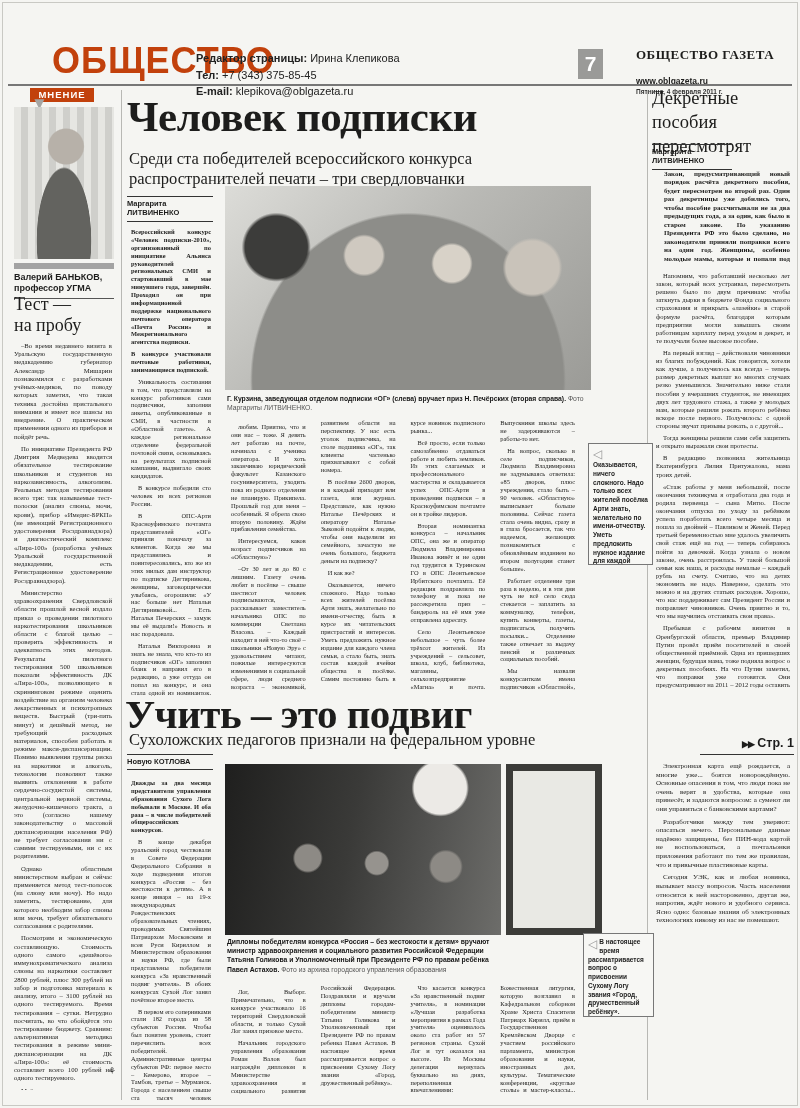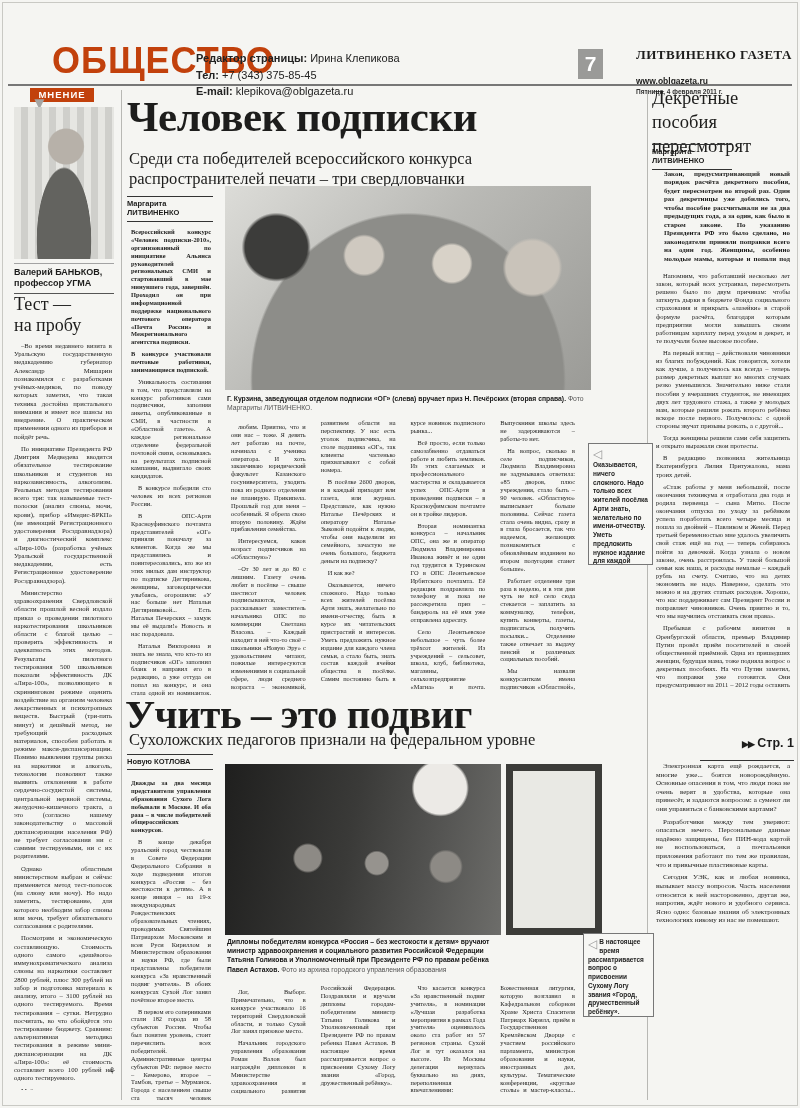--- a/index.html
+++ b/index.html
@@ -23,21 +23,21 @@
   
   .op-tag{left:30px;top:88px;width:64px;height:14px;background:#c2410c;color:#fff;
           font:bold 9.5px "Liberation Sans",sans-serif;text-align:center;line-height:14px;letter-spacing:1px;}
   .op-tri{left:31px;top:95px;font-size:17px;color:#a5a5a3;line-height:1;}
   .photo{background:#bdbdb9;}
   .op-photo{left:14px;top:107px;width:100px;height:152px;
     background:
       radial-gradient(circle at 52% 26%, #b7b1a9 0 14%, rgba(0,0,0,0) 15%),
       radial-gradient(ellipse at 50% 88%, #63635f 0 38%, rgba(0,0,0,0) 39%),
       repeating-linear-gradient(90deg,#e6e6e2 0 7px,#cfcfcb 7px 14px);}
-  .op-author{left:14px;top:263px;width:100px;border-top:1px solid #a3a3a3;border-bottom:1px solid #555;
+  .op-author{left:14px;top:263px;width:100px;border-top:6px solid #a3a3a3;border-bottom:1px solid #555;
              padding:3px 0;font:bold 9px "Liberation Sans",sans-serif;line-height:1.25;}
   .op-title{left:14px;top:294px;font:normal 18px "Liberation Serif",serif;line-height:1.15;white-space:pre-line;}
   .body-text{font-size:6.4px;line-height:1.23;text-align:justify;overflow:hidden;}
   .body-text p{margin:4px;text-indent:7px;}
   .op-body{left:10px;top:338px;width:106px;height:752px;font-size:6.7px;}
   .endmark{font-size:9px;color:#333;}
   .op-end{left:10px;top:1066px;width:106px;text-align:right;}
   
   .a1-title{left:127px;top:92px;width:515px;font:bold 43px "Liberation Serif",serif;letter-spacing:-.5px;}
   .a1-sub{left:129px;top:149px;width:510px;font:16.5px "Liberation Serif",serif;line-height:1.22;white-space:pre-line;}
@@ -79,39 +79,39 @@
   .a2-body{left:227px;top:984px;width:352px;height:118px;column-count:4;column-gap:7px;}
   .a2-quote{left:583px;top:933px;width:61px;height:74px;}
   
   .r-title{left:652px;top:86px;width:142px;font:normal 18.5px "Liberation Serif",serif;line-height:1.3;}
   .r-byline{left:652px;top:144px;width:80px;}
   .r-lead{left:660px;top:166px;width:134px;font-weight:bold;font-size:6.9px;height:100px;}
   .r-lead p{text-indent:0;}
   .r-body{left:652px;top:268px;width:142px;height:420px;font-size:6.6px;}
   .c-title{left:652px;top:694px;width:142px;font:normal 18.5px "Liberation Serif",serif;line-height:1.2;white-space:pre-line;}
   .c-ref{left:700px;top:736px;width:94px;text-align:right;font:bold 12.5px "Liberation Sans",sans-serif;
-         border-bottom:1px solid #333;padding-bottom:10px;}
+         border-bottom:1px solid #333;padding-bottom:4px;}
   .c-ref .arr{font-size:9px;letter-spacing:-1px;}
   .c-body{left:652px;top:758px;width:142px;height:340px;font-size:7px;}
 </style>
 </head>
 <body>
 
 <div id="page">
   <div class="frame"></div>
 
   <div class="abs section-title">ОБЩЕСТВО</div>
   <div class="abs editor-block sans">
     <div><b>Редактор страницы:</b> <span>Ирина Клепикова</span></div>
     <div><b>Тел:</b> <span>+7 (343) 375-85-45</span></div>
     <div><b>E-mail:</b> <span>klepikova@oblgazeta.ru</span></div>
   </div>
   <div class="abs pagenum">7</div>
   <div class="abs paper">
-    <div class="paper-name">ЛИТВИНЕНКО ГАЗЕТА</div>
+    <div class="paper-name">ОБЩЕСТВО ГАЗЕТА</div>
     <div class="paper-site">www.oblgazeta.ru</div>
     <div class="paper-date">Пятница, 4 февраля 2011 г.</div>
   </div>
   <div class="abs header-rule"></div>
   <div class="abs vline" style="left:121px;"></div>
   <div class="abs vline" style="left:647px;"></div>
 
   <div class="abs op-tag">МНЕНИЕ</div>
   <div class="abs op-tri">▼</div>
   <div class="abs photo op-photo"></div>

